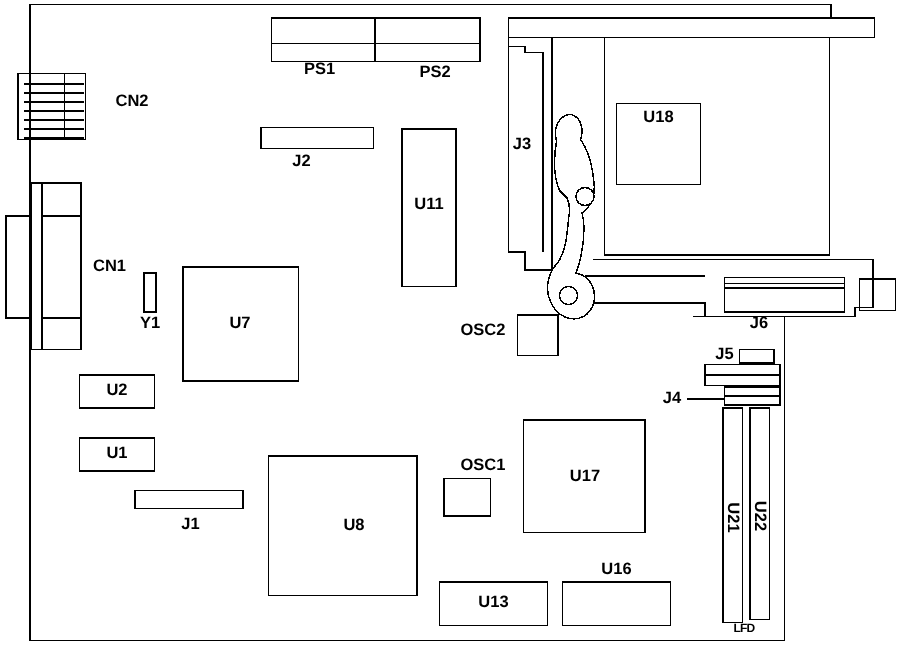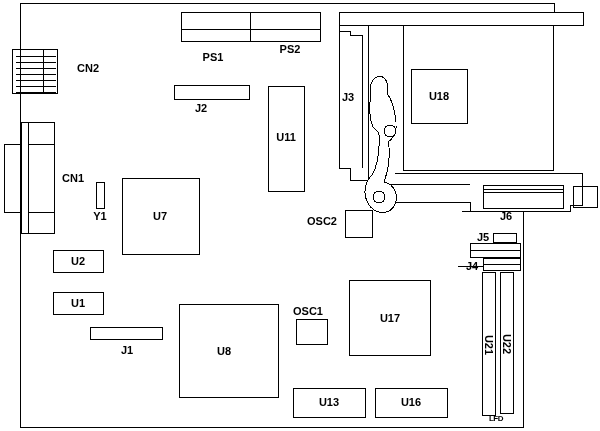--- a/index.html
+++ b/index.html
@@ -84,32 +84,32 @@
     <rect x="500" y="272" width="13" height="141"></rect>
   </svg>
 
   <div class="lbl" style="left:88px;top:68px">CN2</div>
   <div class="lbl" style="left:73px;top:178px">CN1</div>
   <div class="lbl" style="left:100px;top:216px">Y1</div>
   <div class="lbl" style="left:160px;top:216px">U7</div>
   <div class="lbl" style="left:78px;top:261px">U2</div>
   <div class="lbl" style="left:78px;top:303px">U1</div>
   <div class="lbl" style="left:127px;top:350px">J1</div>
-  <div class="lbl" style="left:224px;top:351px">U8</div>
+  <div class="lbl" style="left:236px;top:351px">U8</div>
   <div class="lbl" style="left:201px;top:108px">J2</div>
   <div class="lbl" style="left:286px;top:137px">U11</div>
-  <div class="lbl" style="left:213px;top:57px">PS1</div>
+  <div class="lbl" style="left:213px;top:47px">PS1</div>
   <div class="lbl" style="left:290px;top:49px">PS2</div>
   <div class="lbl" style="left:348px;top:97px">J3</div>
-  <div class="lbl" style="left:439px;top:96px">U18</div>
+  <div class="lbl" style="left:439px;top:79px">U18</div>
   <div class="lbl" style="left:322px;top:221px">OSC2</div>
-  <div class="lbl" style="left:308px;top:311px">OSC1</div>
+  <div class="lbl" style="left:322px;top:311px">OSC1</div>
   <div class="lbl" style="left:390px;top:318px">U17</div>
   <div class="lbl" style="left:329px;top:402px">U13</div>
-  <div class="lbl" style="left:411px;top:402px">U16</div>
-  <div class="lbl" style="left:472px;top:266px">J4</div>
+  <div class="lbl" style="left:411px;top:380px">U16</div>
+  <div class="lbl" style="left:448px;top:266px">J4</div>
   <div class="lbl" style="left:483px;top:237px">J5</div>
   <div class="lbl" style="left:506px;top:216px">J6</div>
   <div class="lbl rot" style="left:488px;top:345px">U21</div>
   <div class="lbl rot" style="left:506px;top:344px">U22</div>
   <div class="lbl tiny" style="left:496px;top:419px">LFD</div>
 
 </div>
 
 </body></html>

